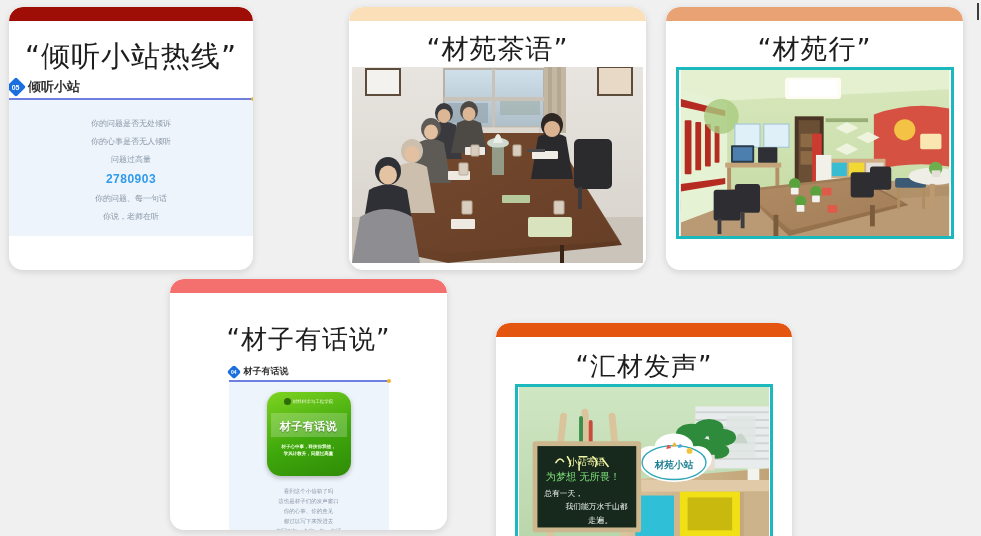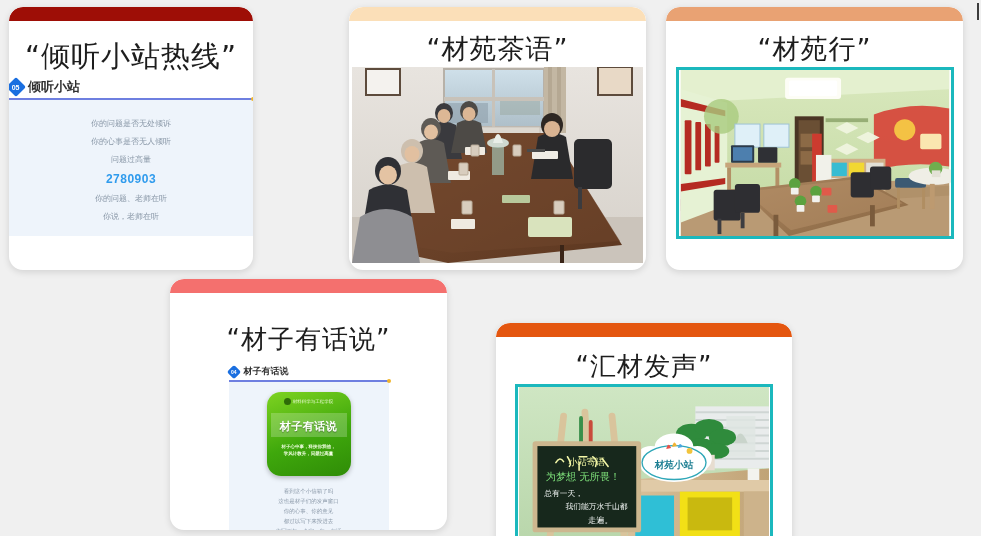--- a/index.html
+++ b/index.html
@@ -207,21 +207,21 @@
             <span>05</span>
           </div>
           <div class="wx-head-title">倾听小站</div>
         </div>
         <div class="wx-rule"></div>
         <div class="wx-panel">
           <div class="wx-line">你的问题是否无处倾诉</div>
           <div class="wx-line">你的心事是否无人倾听</div>
           <div class="wx-line">问题过高量</div>
           <div class="wx-line wx-phone">2780903</div>
-          <div class="wx-line">你的问题、老师在听</div>
+          <div class="wx-line">你的问题、每一句话</div>
           <div class="wx-line">你说，老师在听</div>
         </div>
       </div>
     </div>
   </div>
 
   <div class="card" id="card-tea">
     <div class="card-bar" style="background:#fbdfb8"></div>
     <div class="card-title">“材苑茶语”</div>
     <div class="card-body">

